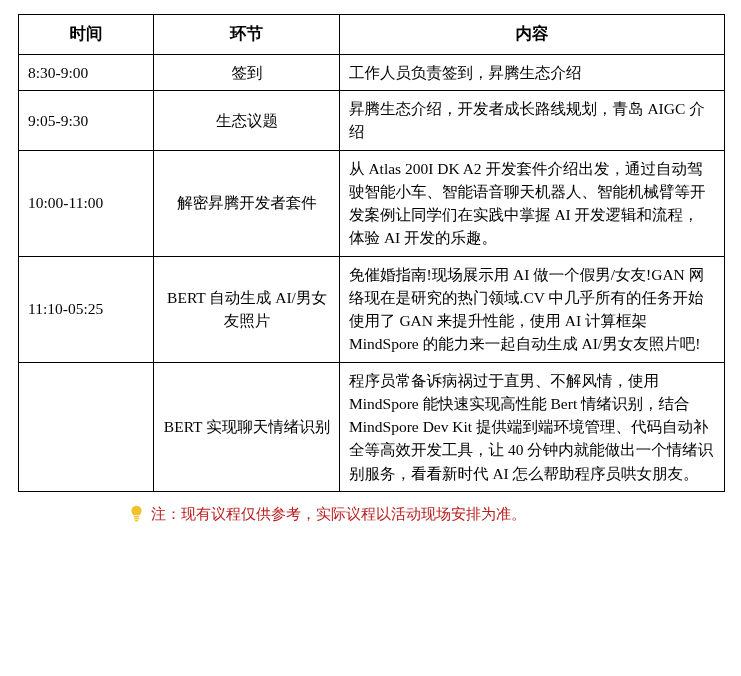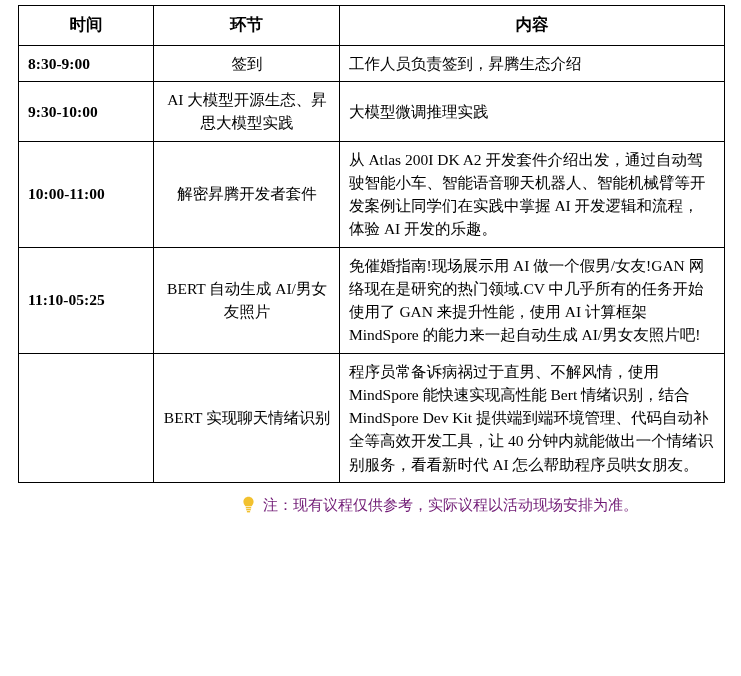--- a/index.html
+++ b/index.html
@@ -12,21 +12,21 @@
     background: #ffffff;
     font-family: "Liberation Serif", "DejaVu Serif", serif;
     color: #000000;
     overflow: hidden;
   }
   .page {
     position: relative;
     width: 656px;
     height: 676px;
     box-sizing: border-box;
-    padding: 5px 18px 0 18px;
+    padding: 14px 18px 0 18px;
     border-radius: 21px;
   }
   table.schedule {
     width: 706px;
     border-collapse: collapse;
     table-layout: fixed;
   }
   table.schedule td, table.schedule th {
     border: 1px solid #000000;
     vertical-align: middle;
@@ -40,35 +40,34 @@
     padding: 7px 4px;
   }
   col.c-time { width: 135px; }
   col.c-seg  { width: 186px; }
   col.c-desc { width: 385px; }
 
   td.time {
     text-align: left;
     padding: 6px 6px 6px 9px;
     white-space: nowrap;
-    font-weight: bold;
   }
   td.seg {
     text-align: center;
     padding: 6px 8px 6px 9px;
   }
   td.desc {
     text-align: left;
     padding: 6px 10px 6px 9px;
   }
   .note {
     margin-top: 13px;
-    text-align: right;
+    text-align: center;
     font-size: 15px;
-    color: #701a75;
+    color: #b91c1c;
   }
   .bulb {
     display: inline-block;
     position: relative;
     width: 13px;
     height: 17px;
     vertical-align: -3px;
     margin-right: 4px;
   }
   .bulb svg { display: block; }
@@ -91,23 +90,23 @@
         <th>内容</th>
       </tr>
     </thead>
     <tbody>
       <tr>
         <td class="time">8:30-9:00</td>
         <td class="seg">签到</td>
         <td class="desc">工作人员负责签到，昇腾生态介绍</td>
       </tr>
       <tr>
-        <td class="time">9:30-10:00</td>
-        <td class="seg">AI 大模型开源生态、昇思大模型实践</td>
-        <td class="desc">大模型微调推理实践</td>
+        <td class="time">9:05-9:30</td>
+        <td class="seg">生态议题</td>
+        <td class="desc">昇腾生态介绍，开发者成长路线规划，青岛 AIGC 介绍</td>
       </tr>
       <tr>
         <td class="time">10:00-11:00</td>
         <td class="seg">解密昇腾开发者套件</td>
         <td class="desc">从 Atlas 200I DK A2 开发套件介绍出发，通过自动驾驶智能小车、智能语音聊天机器人、智能机械臂等开发案例让同学们在实践中掌握 AI 开发逻辑和流程，体验 AI 开发的乐趣。</td>
       </tr>
       <tr>
         <td class="time">11:10-05:25</td>
         <td class="seg">BERT 自动生成 AI/男女友照片</td>
         <td class="desc">免催婚指南!现场展示用 AI 做一个假男/女友!GAN 网络现在是研究的热门领域.CV 中几乎所有的任务开始使用了 GAN 来提升性能，使用 AI 计算框架 MindSpore 的能力来一起自动生成 AI/男女友照片吧!</td>

